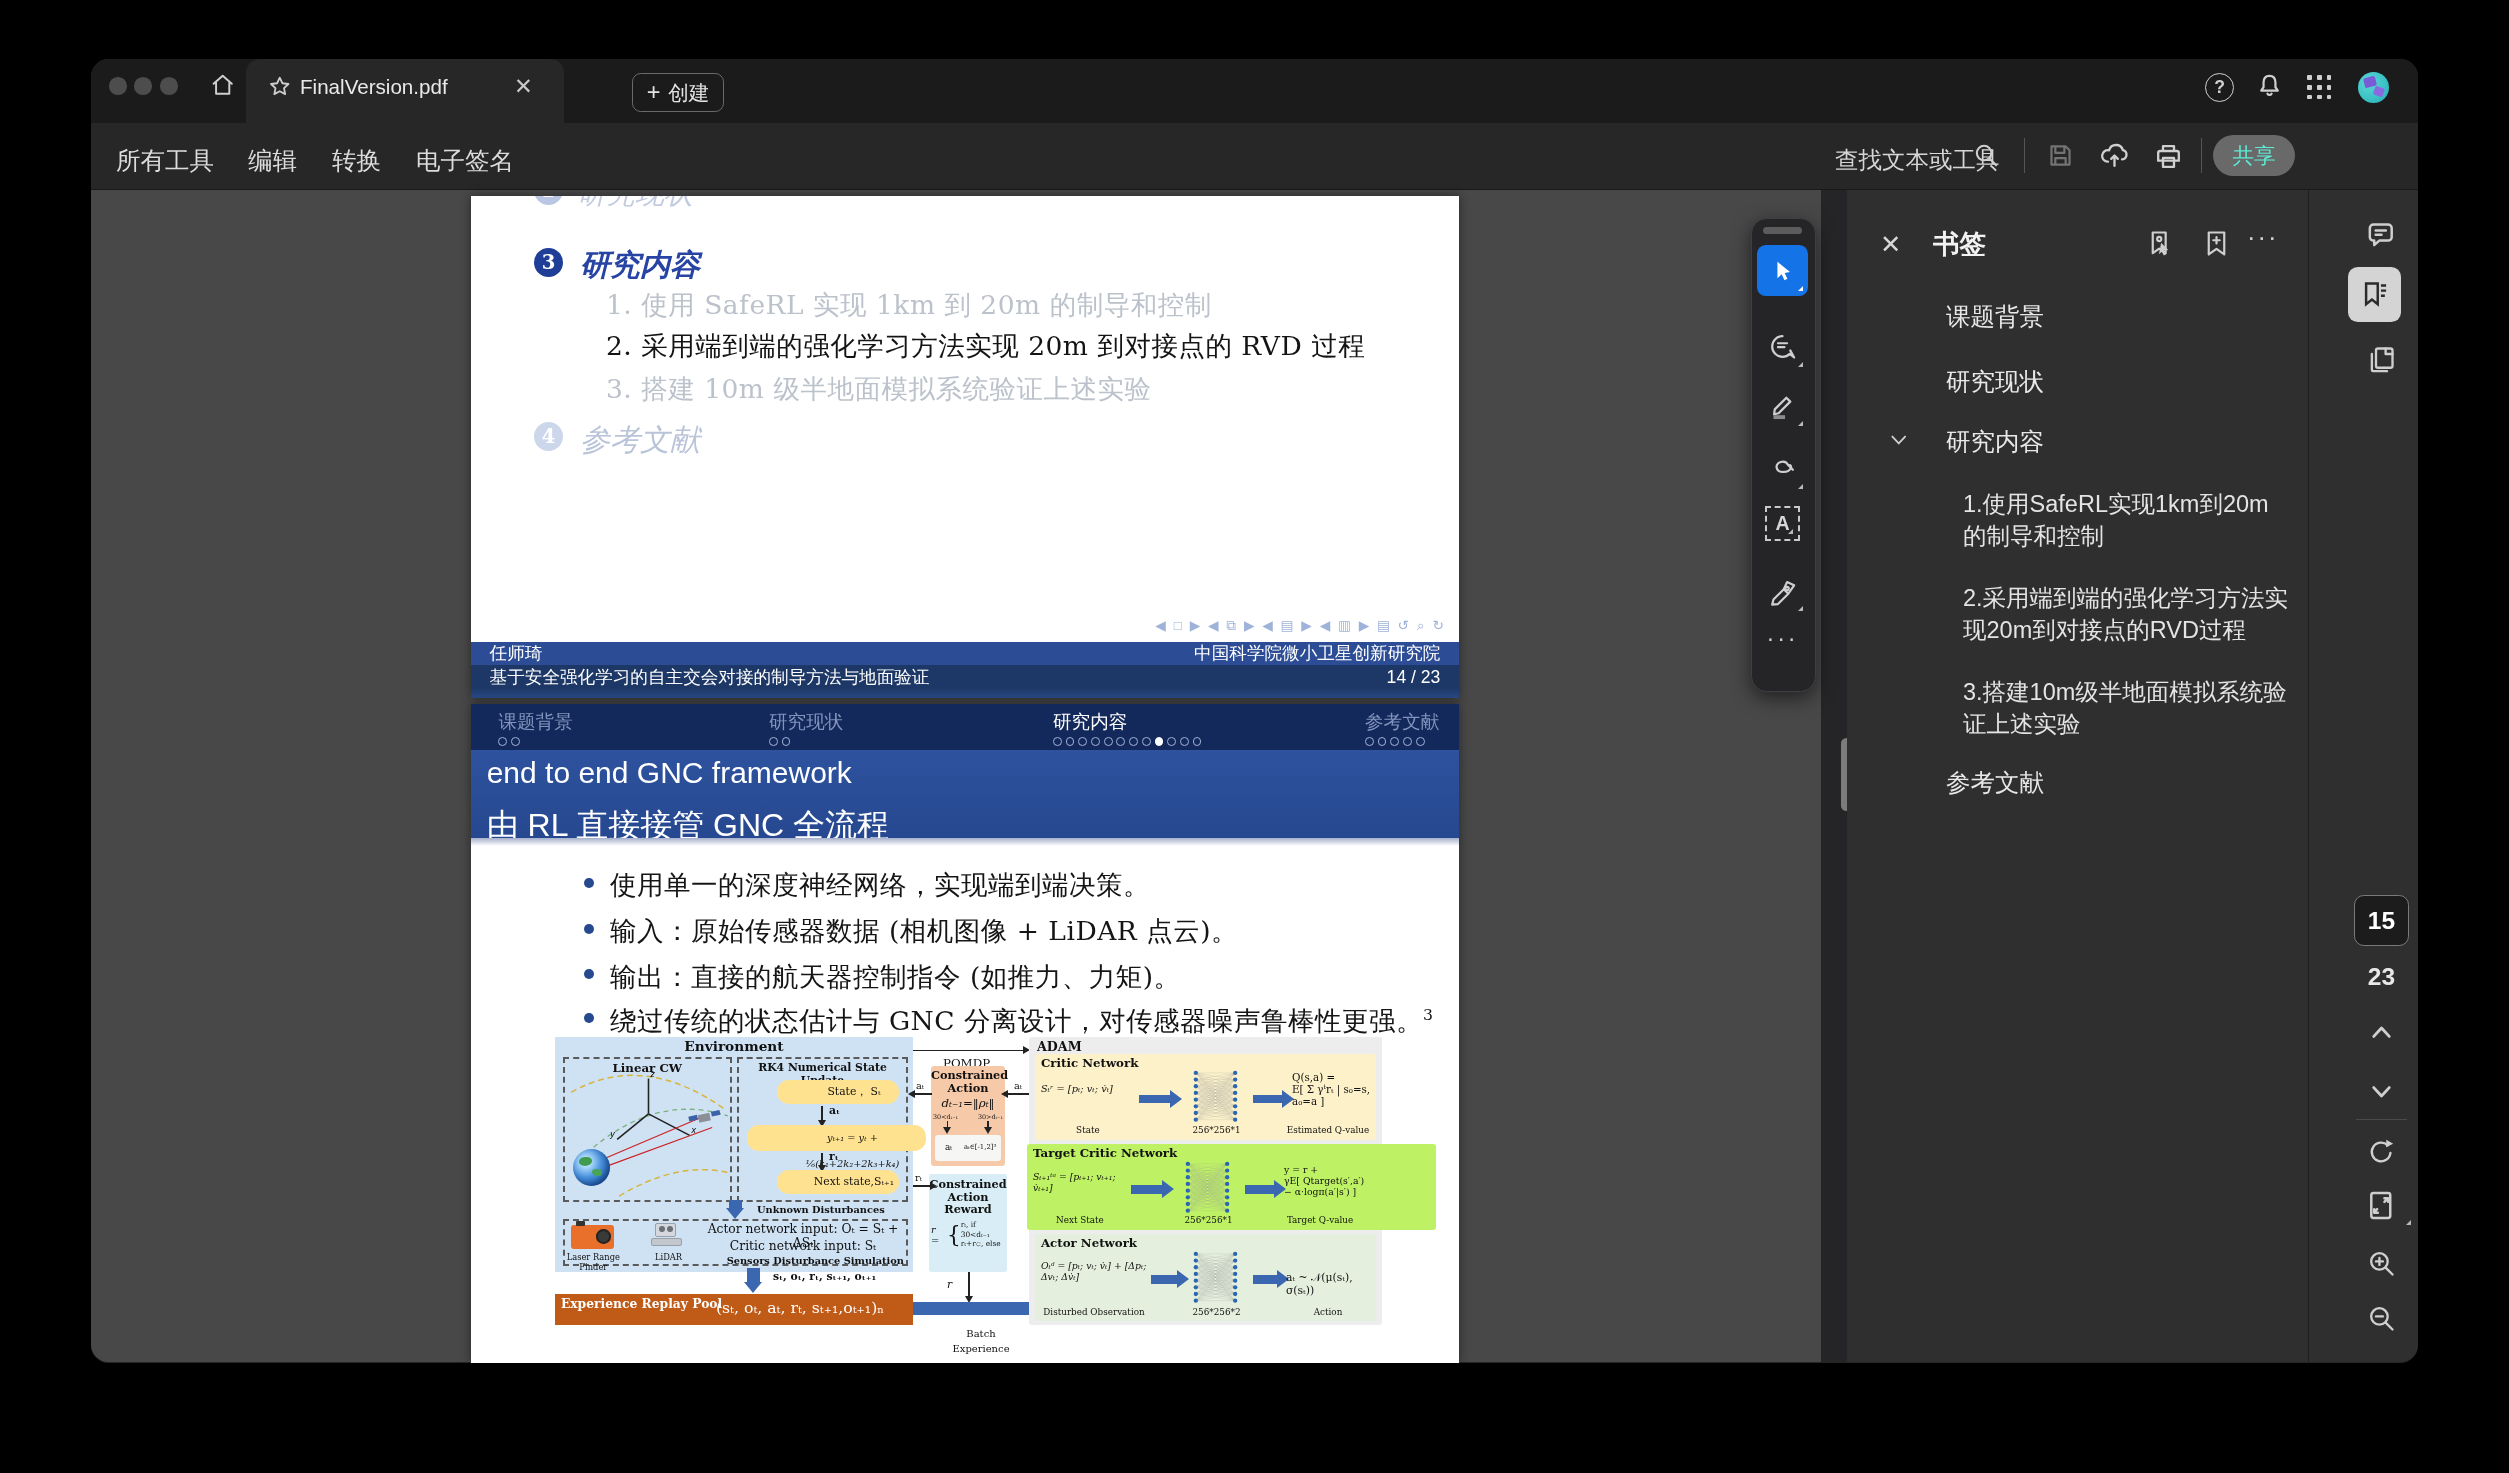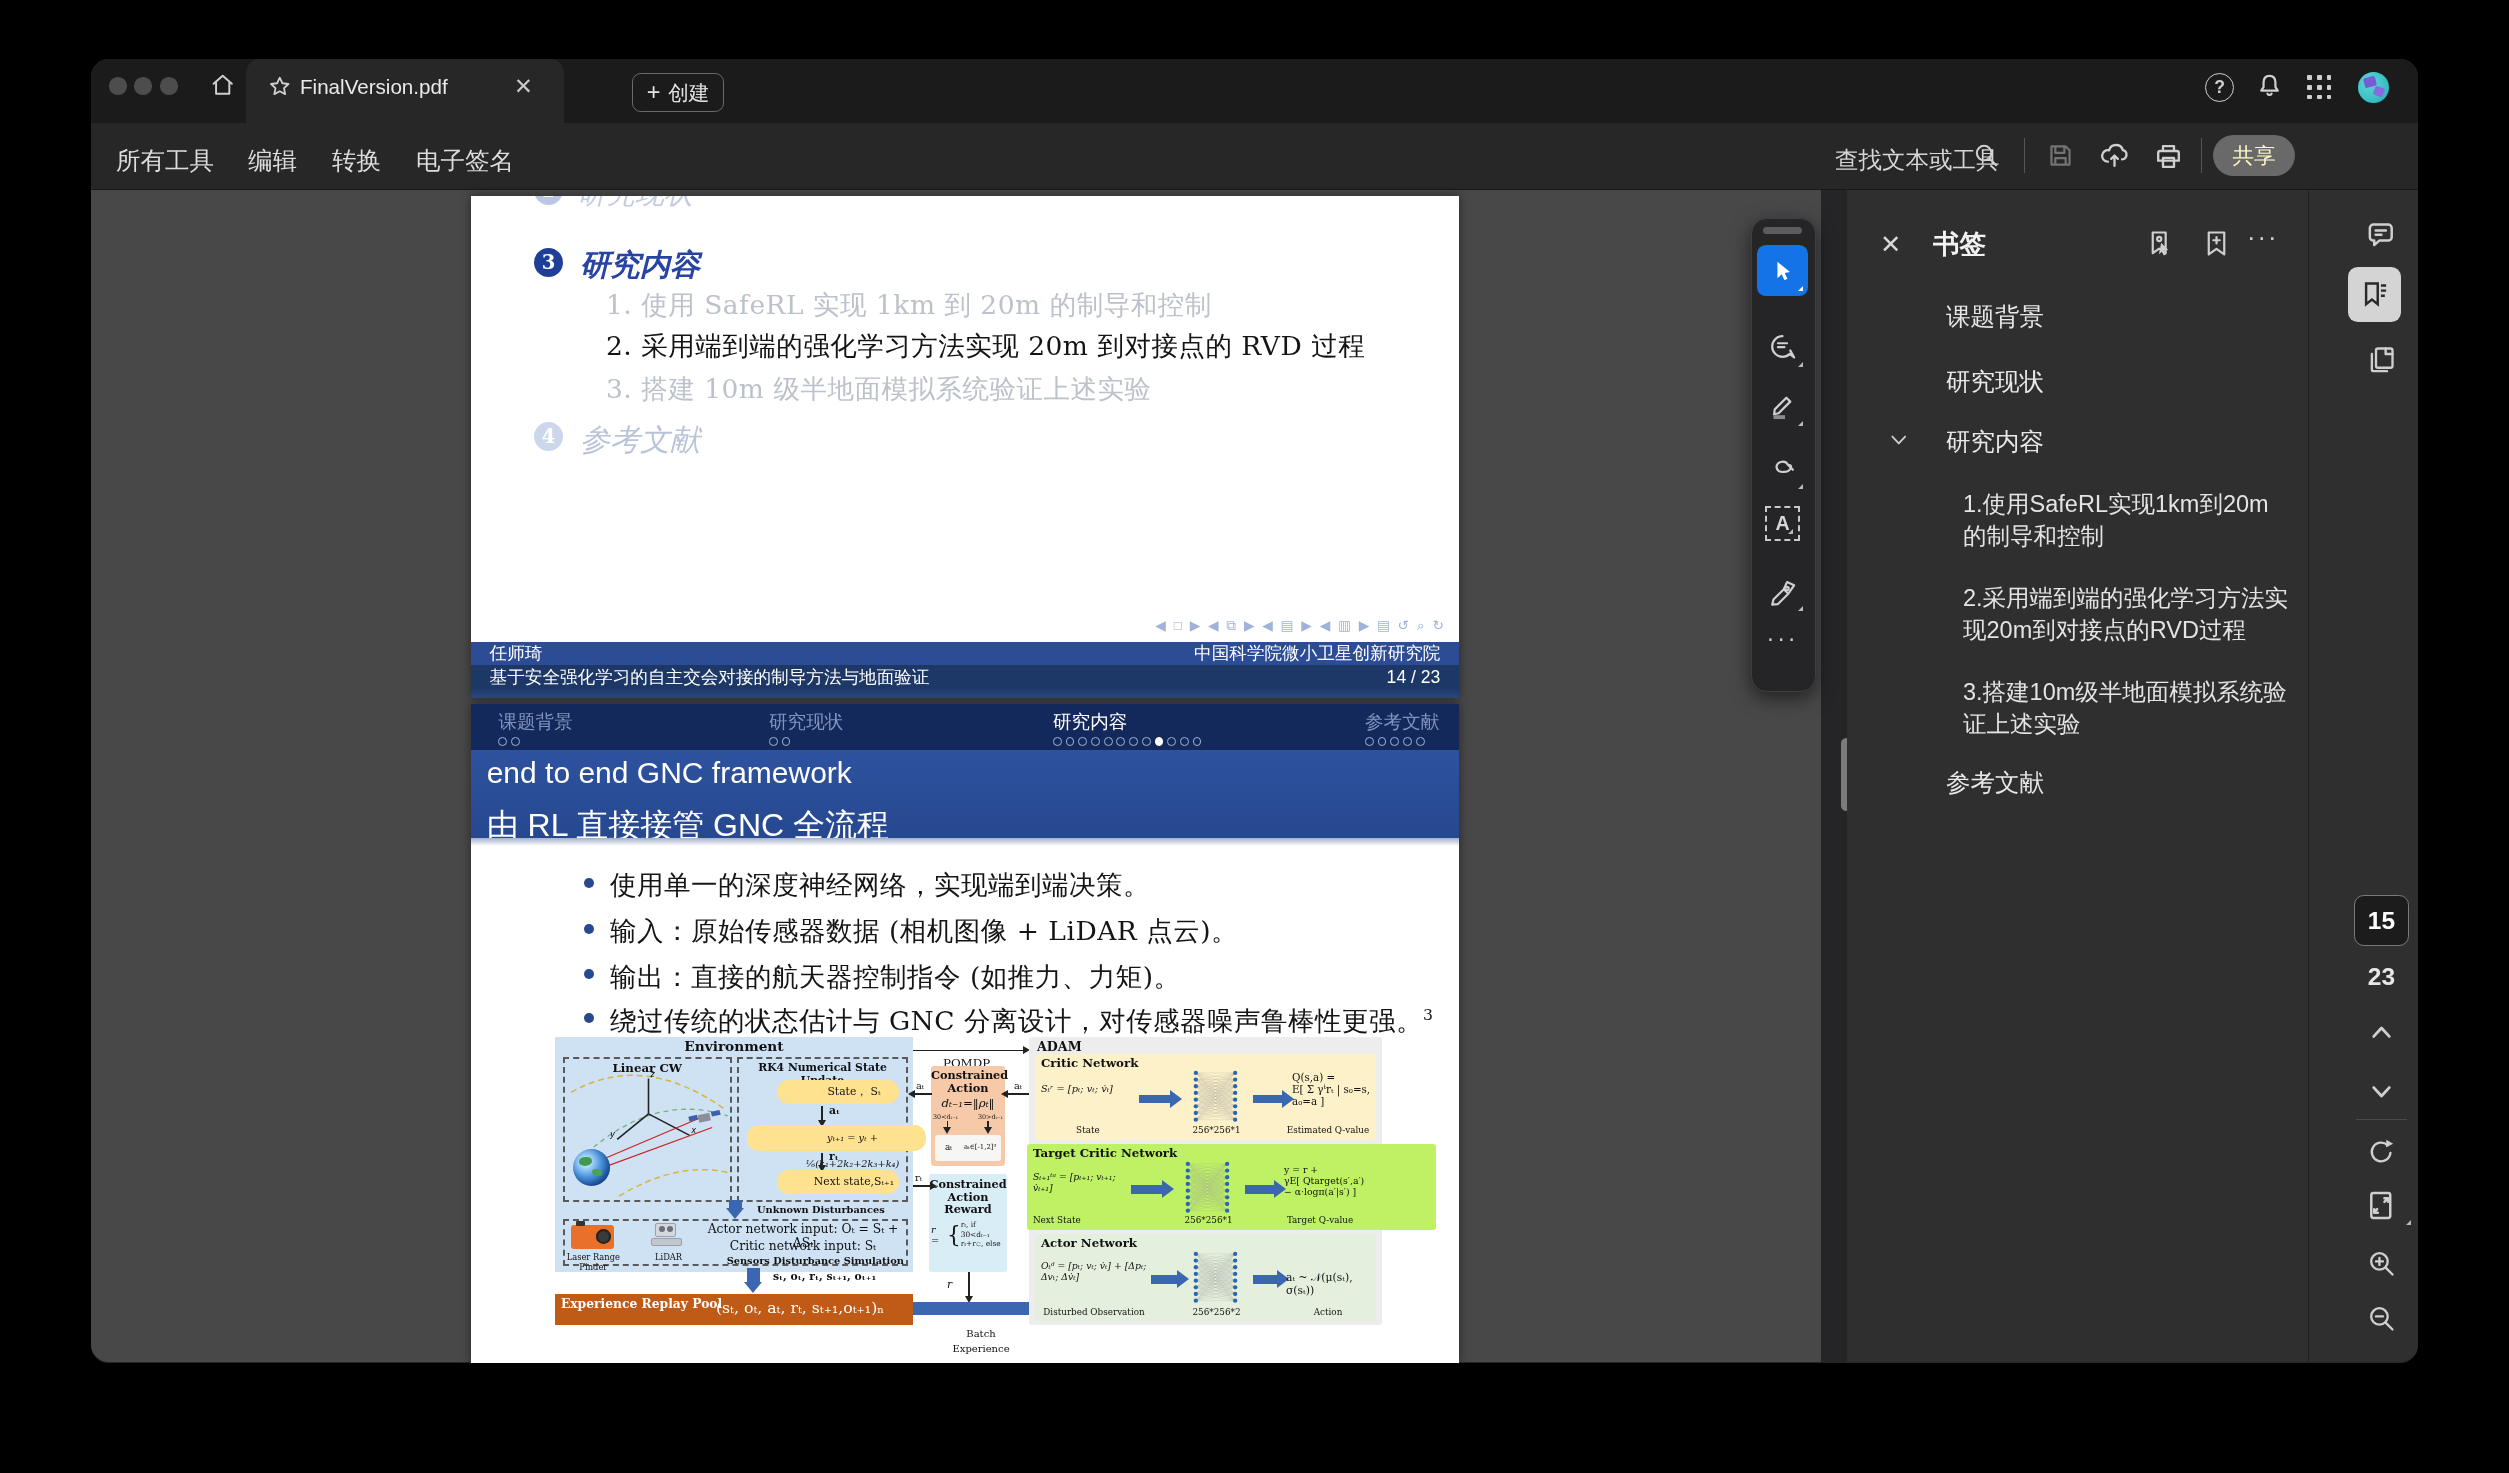--- a/index.html
+++ b/index.html
@@ -126,21 +126,21 @@
     <svg width="33" height="33" viewBox="0 0 24 24">
         <path class="istroke" d="M7.2 16.5a4.2 4.2 0 1 1 .9-8.3 5.2 5.2 0 0 1 10-0.1 3.4 3.4 0 0 1 -0.6 6.7 M12 19.5v-7 M9.6 14.4 12 12l2.4 2.4"></path>
       </svg>
   </div>
   <div class="ab icon" style="left:2152px;top:140px;">
     <svg width="33" height="33" viewBox="0 0 24 24">
         <path class="istroke" d="M8 8V4.5h8V8 M6 8h12a1.5 1.5 0 0 1 1.5 1.5V15H4.5V9.5A1.5 1.5 0 0 1 6 8z M8 13h8v6.5H8z"></path>
       </svg>
   </div>
   <div class="ab" style="left:2201px;top:138px;width:1px;height:35px;background:#555;"></div>
-  <div class="ab" style="left:2213px;top:135px;width:82px;height:41px;border-radius:20.6px;background:#696969;display:flex;align-items:center;justify-content:center;color:#fef9c3;font-size:21.6px;">共享</div>
+  <div class="ab" style="left:2213px;top:135px;width:82px;height:41px;border-radius:20.6px;background:#696969;display:flex;align-items:center;justify-content:center;color:#5eead4;font-size:21.6px;">共享</div>
 
   <div class="ab viewport"></div>
   <div class="ab scrolltrack"></div>
 
   <div class="ab page" style="left:471px;top:196px;width:988px;height:502px;"></div>
   <div class="ab" style="left:471px;top:196px;width:988px;height:12.7px;overflow:hidden;">
     <div class="ab sec-circle" style="left:63px;top:-19.6px;background:#b9c7e4;">2</div>
     <div class="ab serif" style="left:106px;top:-21.6px;font-size:29px;font-style:italic;color:#c2cbdf;">研究现状</div>
   </div>
   <div class="ab sec-circle serif" style="left:534px;top:248px;background:#1e3e98;">3</div>
@@ -459,21 +459,21 @@
           <circle cx="52" cy="33.2" r="2.2" fill="#2b66b0"></circle>
           <circle cx="12" cy="40" r="2.2" fill="#2b66b0"></circle>
           <circle cx="52" cy="40" r="2.2" fill="#2b66b0"></circle>
           <circle cx="12" cy="46.8" r="2.2" fill="#2b66b0"></circle>
           <circle cx="52" cy="46.8" r="2.2" fill="#2b66b0"></circle>
           <circle cx="12" cy="53.6" r="2.2" fill="#2b66b0"></circle>
           <circle cx="52" cy="53.6" r="2.2" fill="#2b66b0"></circle>
         </svg>
       <div class="ab barrow-h" style="left:218px;top:41px;width:29px;"></div>
       <div class="figlabel" style="position:absolute;left:257px;top:19.6px;width:82px;font-size:9.3px;"><span>y = r +</span><br><span>γE[ Qtarget(s′,a′) − α·logπ(a′|s′) ]</span></div>
-      <div class="figlabel" style="position:absolute;left:5.9px;top:71px;width:94px;font-size:8.8px;">Next State</div>
+      <div class="figlabel" style="position:absolute;left:5.9px;top:71px;width:94px;text-align:center;font-size:8.8px;">Next State</div>
       <div class="figlabel" style="position:absolute;left:147px;top:71px;width:69px;text-align:center;font-size:8.8px;">256*256*1</div>
       <div class="figlabel" style="position:absolute;left:247px;top:71px;width:92px;text-align:center;font-size:8.8px;">Target Q-value</div>
     </div>
 
     <div class="ab netbox" style="left:480px;top:197px;width:341px;height:87px;background:#e4f0dd;">
       <div class="figlabel" style="position:absolute;left:5.9px;top:2px;font-size:11.8px;font-weight:bold;">Actor Network</div>
       <div class="figlabel" style="position:absolute;left:5.9px;top:25.5px;width:108px;font-size:9.3px;font-style:italic;">Oₜᵈ = [pₜ; vₜ; v̇ₜ] + [Δpₜ; Δvₜ; Δv̇ₜ]</div>
       <div class="ab barrow-h" style="left:116px;top:41px;width:25.5px;"></div>
       <svg class="nn ab" style="left:149px;top:13.7px;" width="63" height="59" viewBox="0 0 64 60">
           <line x1="12" y1="6" x2="52" y2="6" stroke="#9a9a9a" stroke-width="0.35" opacity="0.6"></line>

